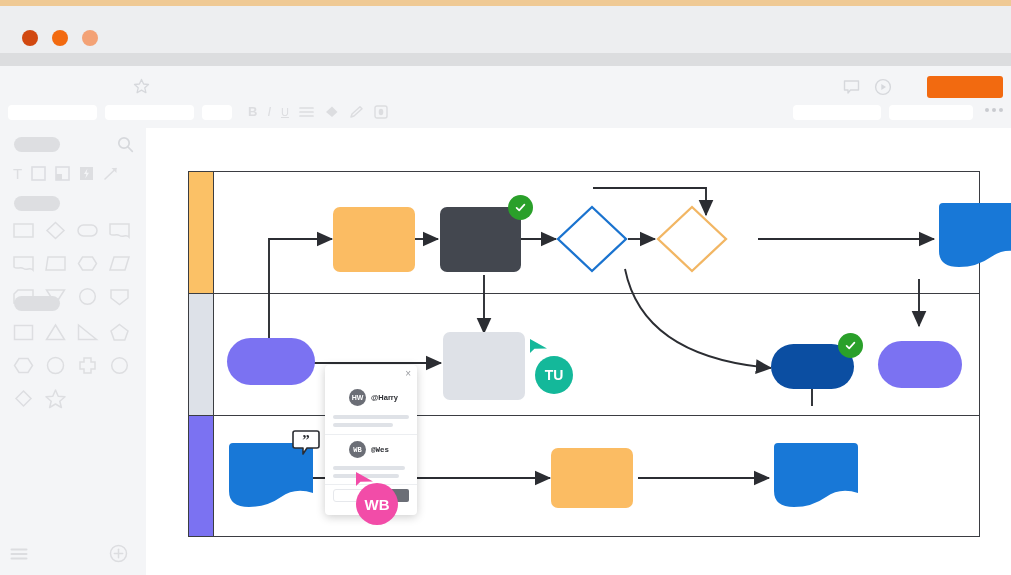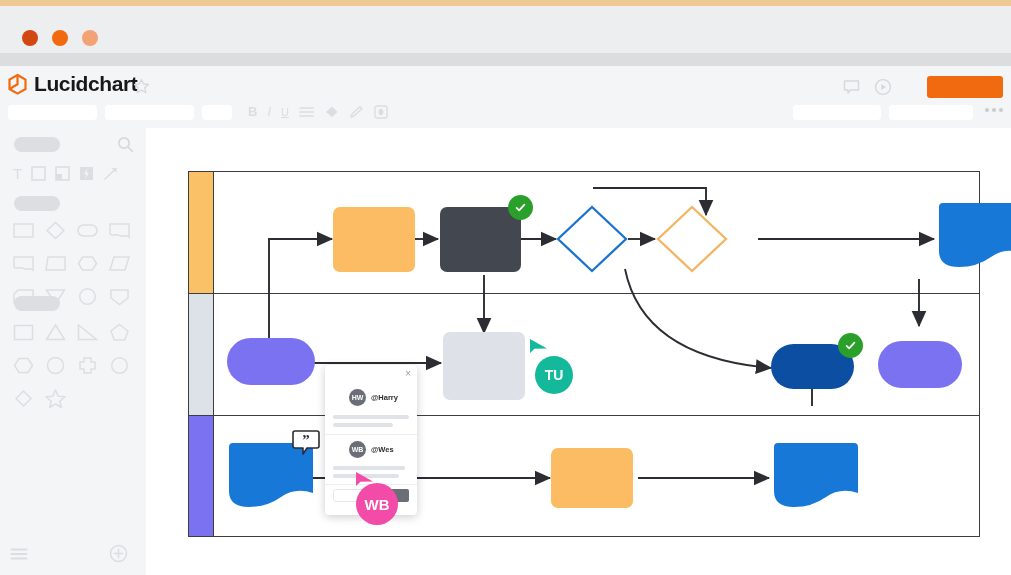--- a/index.html
+++ b/index.html
@@ -119,29 +119,20 @@
     <div class="dots">
       <span class="dot d1"></span>
       <span class="dot d2"></span>
       <span class="dot d3"></span>
     </div>
   </div>
   <div class="subbar"></div>
 
   <div class="appheader"></div>
 
-  <div class="logo">
-    <span class="logo-mark">
-      <svg width="19" height="21" viewBox="0 0 19 21">
-        <path d="M9.5 1 L17.5 5.6 L17.5 15 L9.5 19.6 L1.5 15 L1.5 5.6 Z" fill="none" stroke="#f26a10" stroke-width="2.2"></path>
-        <path d="M9.5 1 L9.5 10.3 L1.5 15" fill="none" stroke="#f26a10" stroke-width="2.2"></path>
-      </svg>
-    </span>
-    <span class="logo-text">Lucidchart</span>
-  </div>
 
   <span class="star">
     <svg width="17" height="17" viewBox="0 0 17 17">
       <path d="M8.5 1.4 L10.6 6 L15.5 6.5 L11.8 9.8 L12.9 14.7 L8.5 12.1 L4.1 14.7 L5.2 9.8 L1.5 6.5 L6.4 6 Z" fill="none" stroke="#d6d8dc" stroke-width="1.3" stroke-linejoin="round"></path>
     </svg>
   </span>
 
   <div class="hdr-icons">
     <span>
       <svg width="17" height="17" viewBox="0 0 17 17">
@@ -494,21 +485,21 @@
       <span class="pclose">×</span>
 
       <div class="crow" style="top:24px;">
         <span class="cav">HW</span>
         <span class="cname">@Harry</span>
       </div>
       <div class="tline" style="top:50px; width:76px;"></div>
       <div class="tline" style="top:58px; width:60px;"></div>
       <div class="pdiv" style="top:69px;"></div>
 
-      <div class="crow" style="top:76px;">
+      <div class="crow" style="top:76px;font-family:Liberation Mono, monospace;">
         <span class="cav">WB</span>
         <span class="cname">@Wes</span>
       </div>
       <div class="tline" style="top:101px; width:72px;"></div>
       <div class="tline" style="top:109px; width:66px;"></div>
       <div class="pdiv" style="top:119px;"></div>
 
       <input class="pinput" placeholder="" style="">
       <div class="psend"></div>
     </div>

